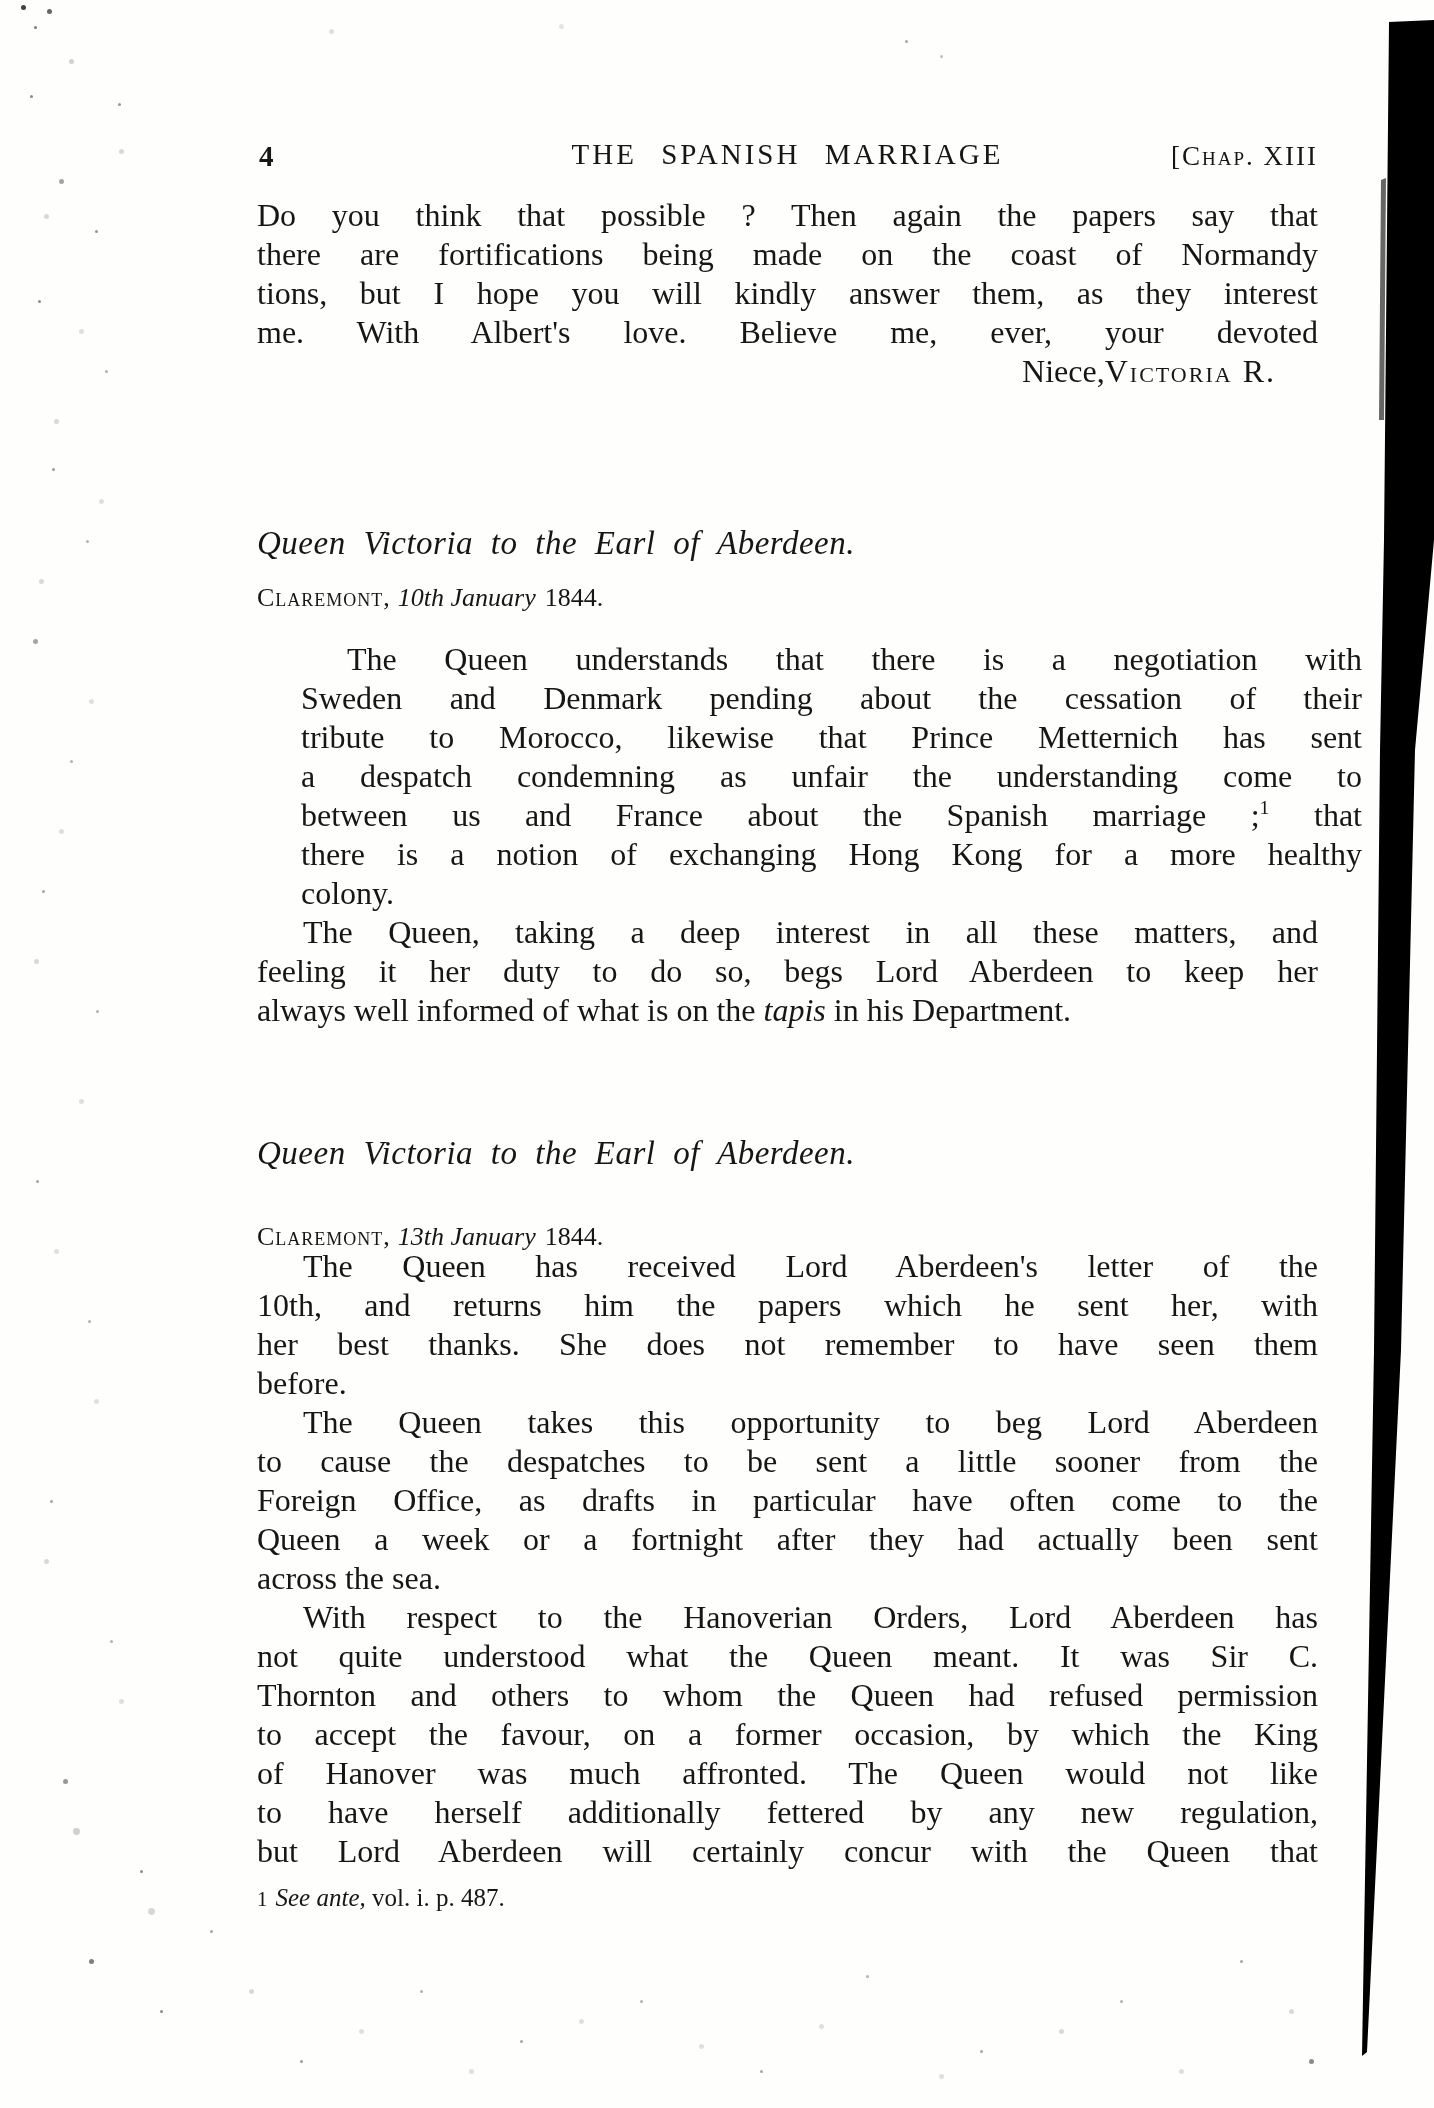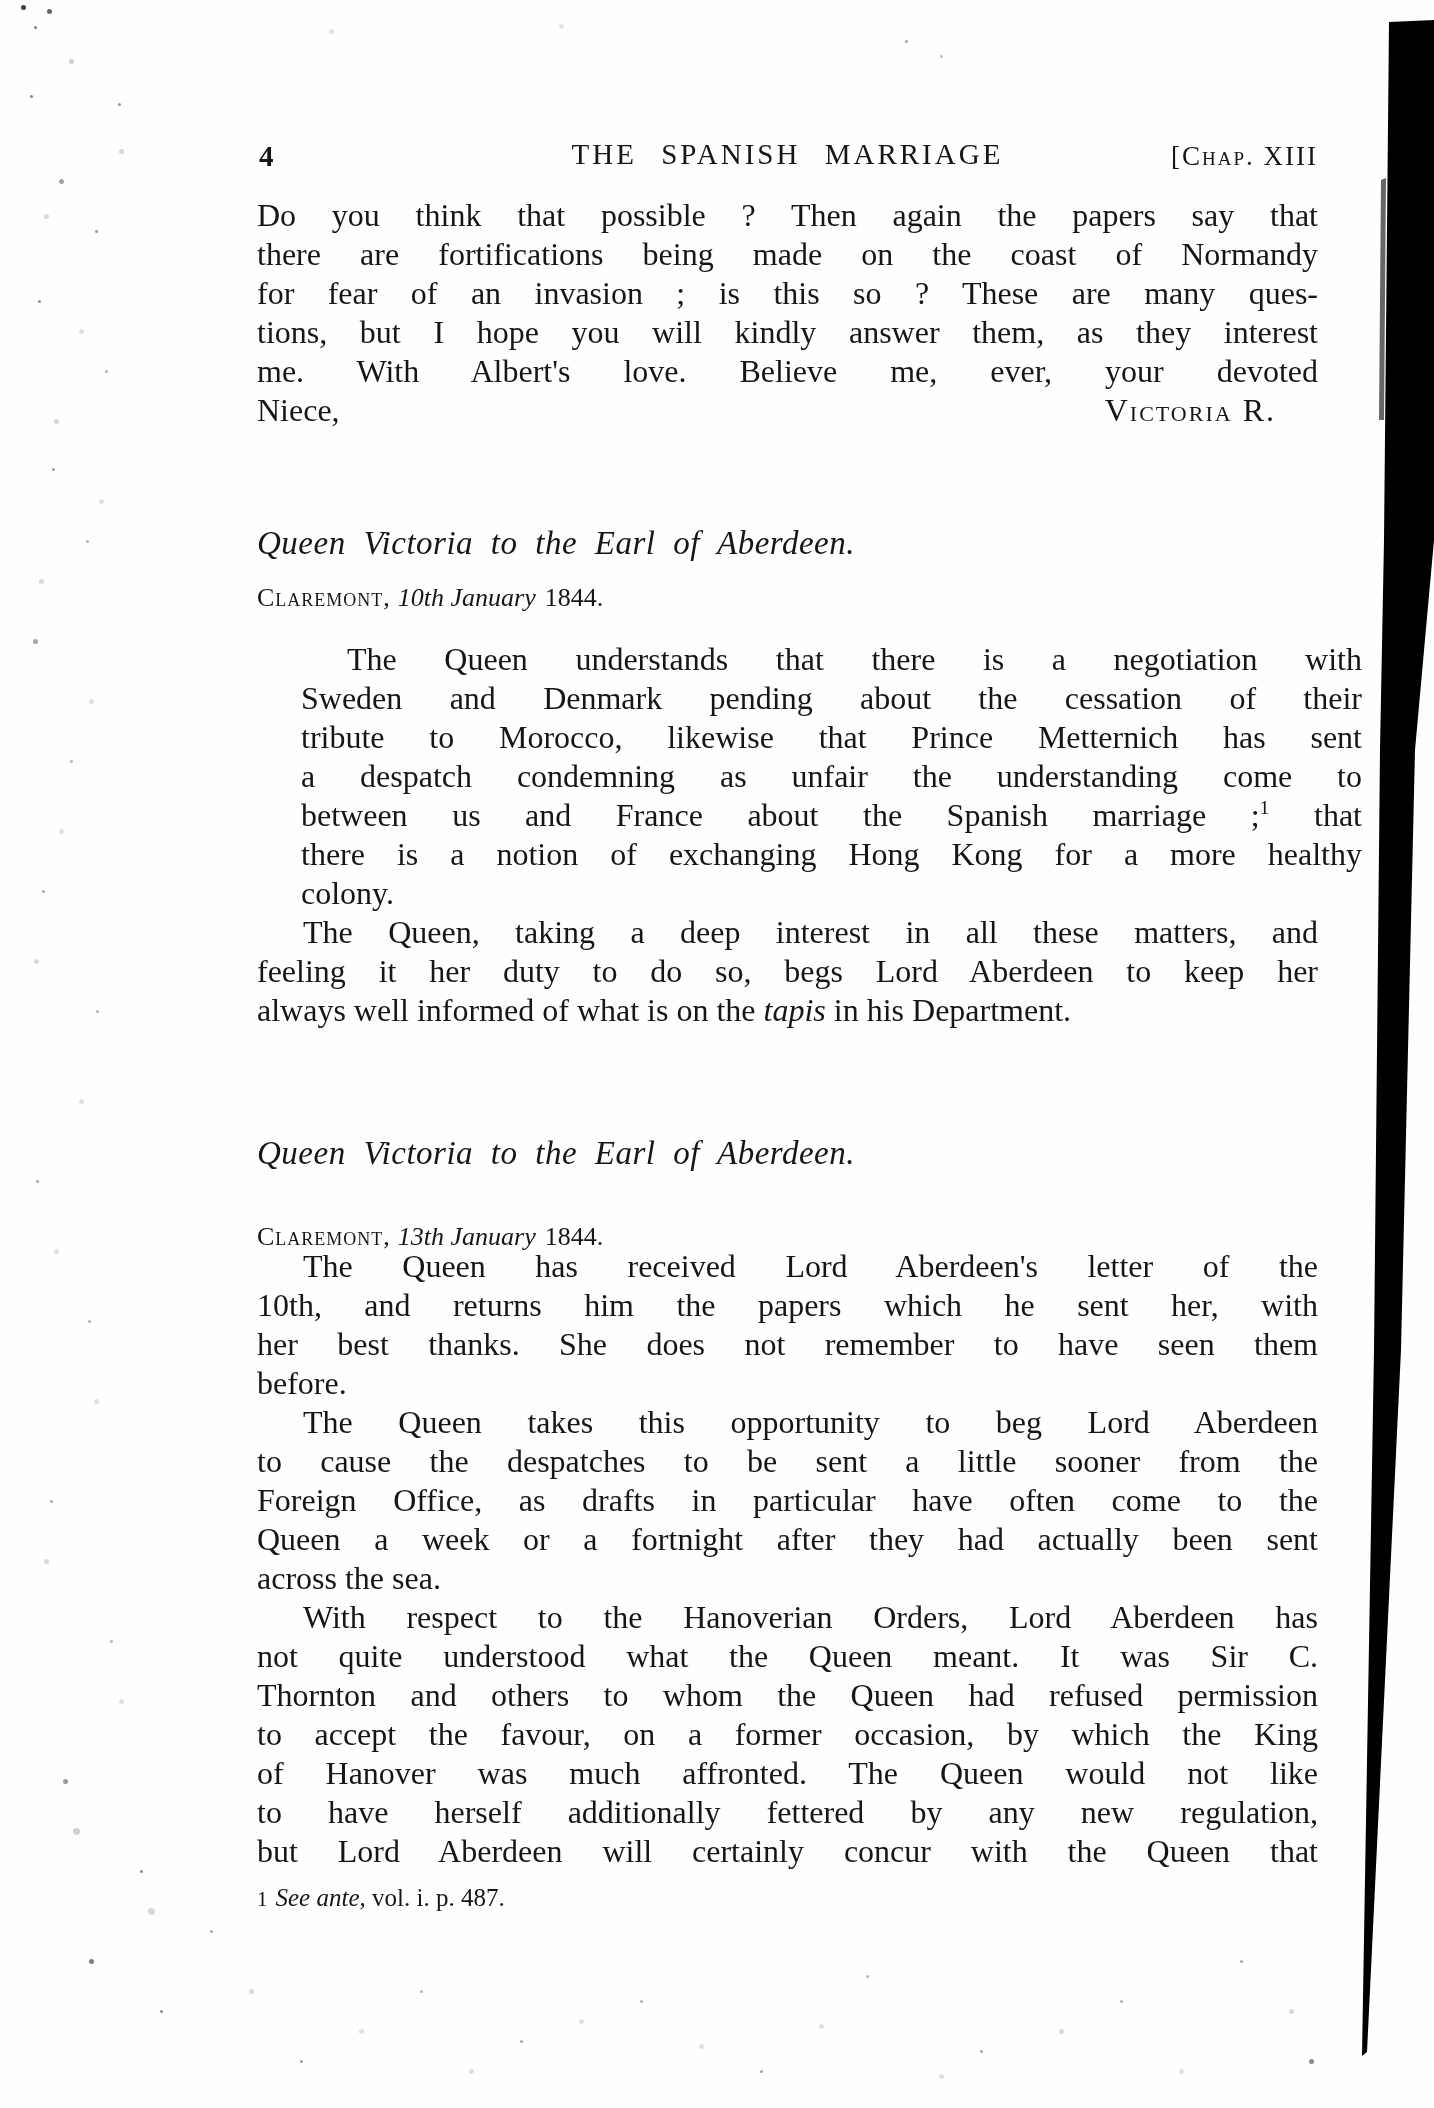--- a/index.html
+++ b/index.html
@@ -17,21 +17,21 @@
   #page-num{position:absolute;left:2px;top:2px;font-weight:bold;letter-spacing:1px;}
   #run-title{position:absolute;left:0;right:0;text-align:center;letter-spacing:3px;word-spacing:14px;}
   #chap-ref{position:absolute;right:0;top:3px;font-variant:small-caps;font-size:27px;letter-spacing:2px;}
   
   .body-block{font-size:32px;line-height:39px;}
   .ln{text-align:justify;text-align-last:justify;}
   .ln.end{text-align-last:left;}
   .ln.indent{padding-left:46px;}
   .sup{vertical-align:super;font-size:0.62em;line-height:0;}
   .it{font-style:italic;}
-  .closing-line{display:flex;justify-content:space-between;}
+  .closing-line{display:flex;justify-content:flex-end;}
   .signature{font-variant:small-caps;letter-spacing:2px;margin-right:42px;}
   
   .letter-heading{font-style:italic;font-size:33px;word-spacing:9px;letter-spacing:0.5px;}
   .dateline{font-size:26px;text-align:left;padding-right:30px;}
   .dl-place{font-variant:small-caps;letter-spacing:1px;}
   .dl-date{font-style:italic;margin:0 9px 0 7px;}
   
   #footnote{top:1884px;font-size:25px;text-align:left;}
   #footnote .fn-marker{font-size:21px;margin-right:8px;}
   
@@ -69,21 +69,20 @@
 
   <div class="col" id="runhead">
     <span id="page-num">4</span>
     <span id="run-title">THE SPANISH MARRIAGE</span>
     <span id="chap-ref">[Chap. XIII</span>
   </div>
 
   <div class="col body-block" style="top:196px;">
     <div class="ln">Do you think that possible ? Then again the papers say that</div>
     <div class="ln">there are fortifications being made on the coast of Normandy</div>
-    <div class="ln">for fear of an invasion ; is this so ? These are many ques-</div>
     <div class="ln">tions, but I hope you will kindly answer them, as they interest</div>
     <div class="ln">me. With Albert's love. Believe me, ever, your devoted</div>
     <div class="closing-line">
       <span>Niece,</span>
       <span class="signature">Victoria R.</span>
     </div>
   </div>
 
   <div class="col letter-heading" style="top:525px;">Queen Victoria to the Earl of Aberdeen.</div>
   <div class="col dateline" style="top:583px;">

